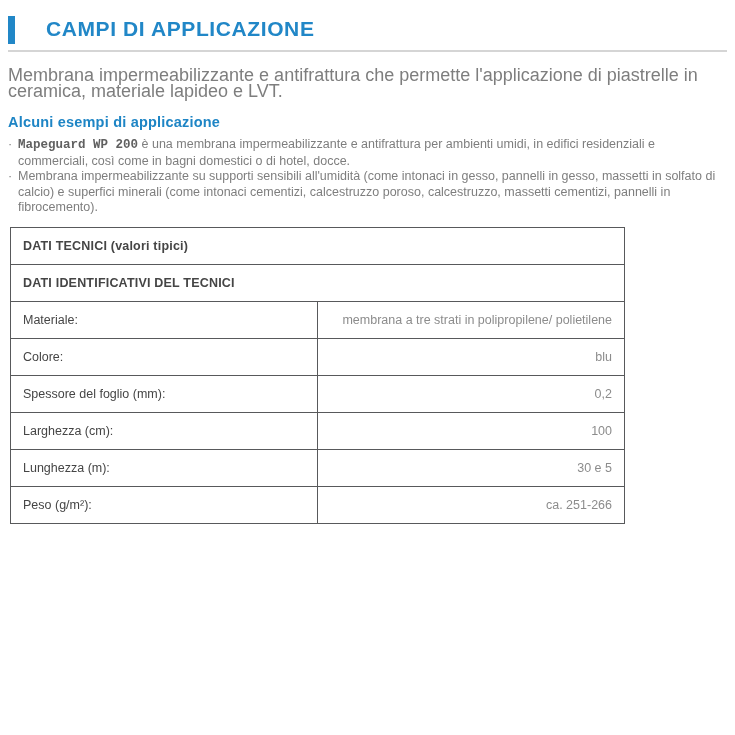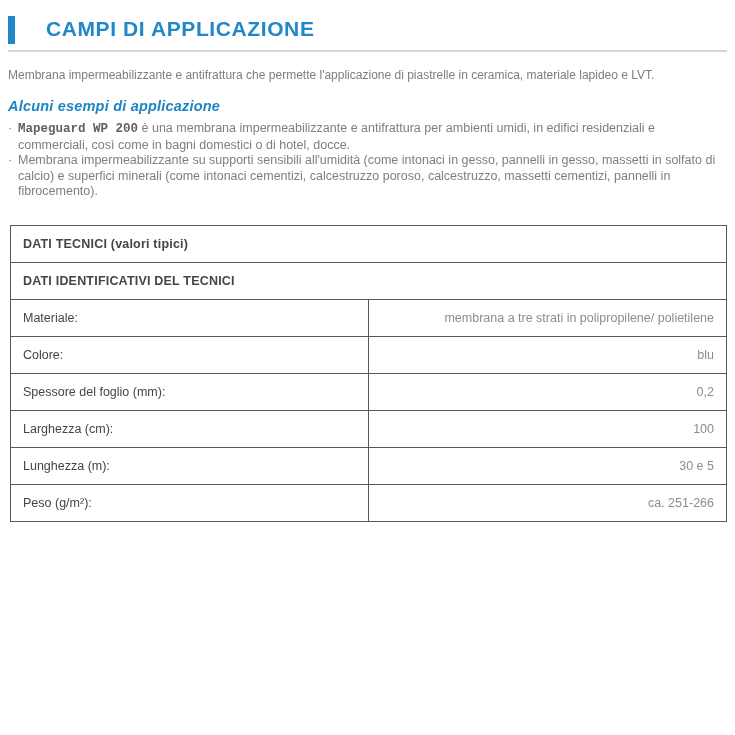--- a/index.html
+++ b/index.html
@@ -28,53 +28,52 @@
   }
   .header-rule {
     border: none;
     border-top: 2px solid #d5d5d5;
     margin-top: 4px;
   }
 
   
   .intro {
     margin-top: 15px;
-    font-size: 12px;
+    font-size: 18px;
     line-height: 16px;
     color: #7e7e7e;
   }
 
   
   h2.examples-heading {
     margin-top: 15px;
     font-size: 14.5px;
     font-weight: bold;
     color: #1e85c5;
     letter-spacing: 0.2px;
-    font-style: italic;
   }
   ul.examples-list { list-style: none; margin-top: 7px; }
   ul.examples-list li {
     display: flex;
     font-size: 12.5px;
     line-height: 15.5px;
     color: #7e7e7e;
   }
   .bullet-marker {
     flex: 0 0 10px;
     color: #7e7e7e;
   }
   .bullet-content { flex: 1; }
   .bullet-bold { font-weight: bold; color: #606060; font-family: Liberation Mono, monospace; }
 
   
   table.tech-table {
-    margin-top: 25px;
+    margin-top: 11px;
     margin-left: 2px;
-    width: 717px;
+    width: 615px;
     border-collapse: collapse;
     table-layout: fixed;
   }
   table.tech-table td {
     border: 1px solid #58595b;
     height: 37px;
     padding: 4px 12px;
     vertical-align: middle;
     font-size: 12.5px;
   }

